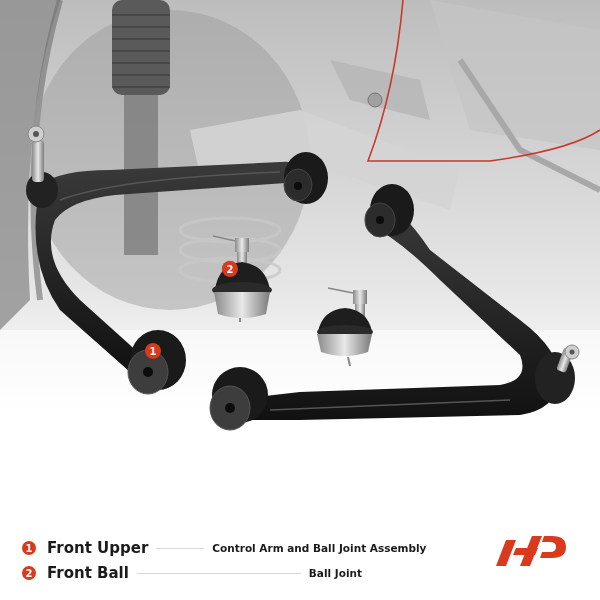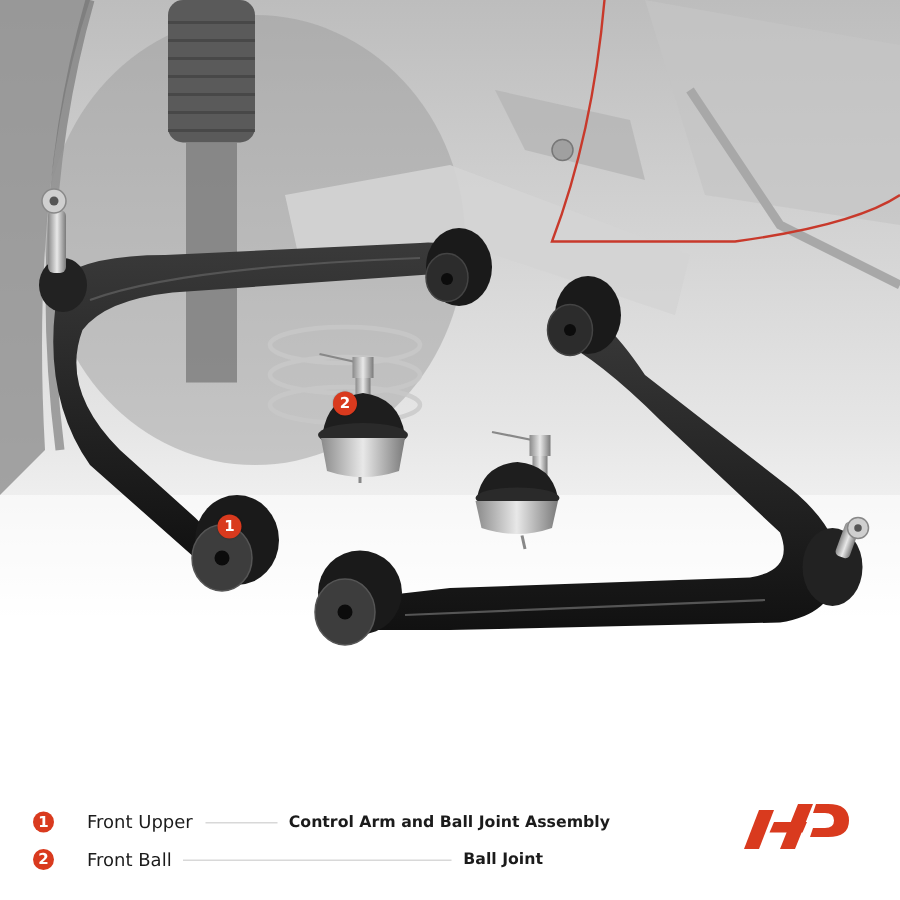--- a/index.html
+++ b/index.html
@@ -3,21 +3,21 @@
 <meta charset="utf-8">
 <style>
   html, body { margin: 0; padding: 0; }
   body { width: 600px; height: 600px; overflow: hidden; background: #ffffff; font-family: "DejaVu Sans", sans-serif; }
   .canvas { position: relative; width: 600px; height: 600px; background: #ffffff; }
   .scene { position: absolute; left: 0; top: 0; width: 600px; height: 520px; }
   .scene svg { display: block; }
   .legend { position: absolute; left: 22px; top: 536px; width: 340px; }
   .legend-row { display: flex; align-items: center; height: 24px; margin-bottom: 1px; }
   .badge { width: 14px; height: 14px; border-radius: 50%; color: #fff; font-size: 10px; font-weight: bold; display: flex; align-items: center; justify-content: center; flex: 0 0 14px; }
-  .lbl-left { font-size: 12px; color: #1b1b1b; margin-left: 22px; white-space: nowrap; font-weight: 400; }
+  .lbl-left { font-size: 15px; color: #1b1b1b; margin-left: 11px; white-space: nowrap; font-weight: 700; }
   .line { flex: 1 1 auto; height: 1px; background: #d8d8d8; margin: 0 8px; }
   .lbl-right { font-size: 10.5px; color: #1b1b1b; white-space: nowrap; font-weight: 600; text-align: center; }
   .logo { position: absolute; left: 494px; top: 528px; width: 84px; height: 44px; }
   .num-badge { position: absolute; width: 16px; height: 16px; border-radius: 50%; color: #fff; font-size: 10px; font-weight: bold; display: flex; align-items: center; justify-content: center; box-shadow: 0 0 1px rgba(0,0,0,0.4); }
 </style>
 </head>
 <body>
 
 <div class="canvas">
 

